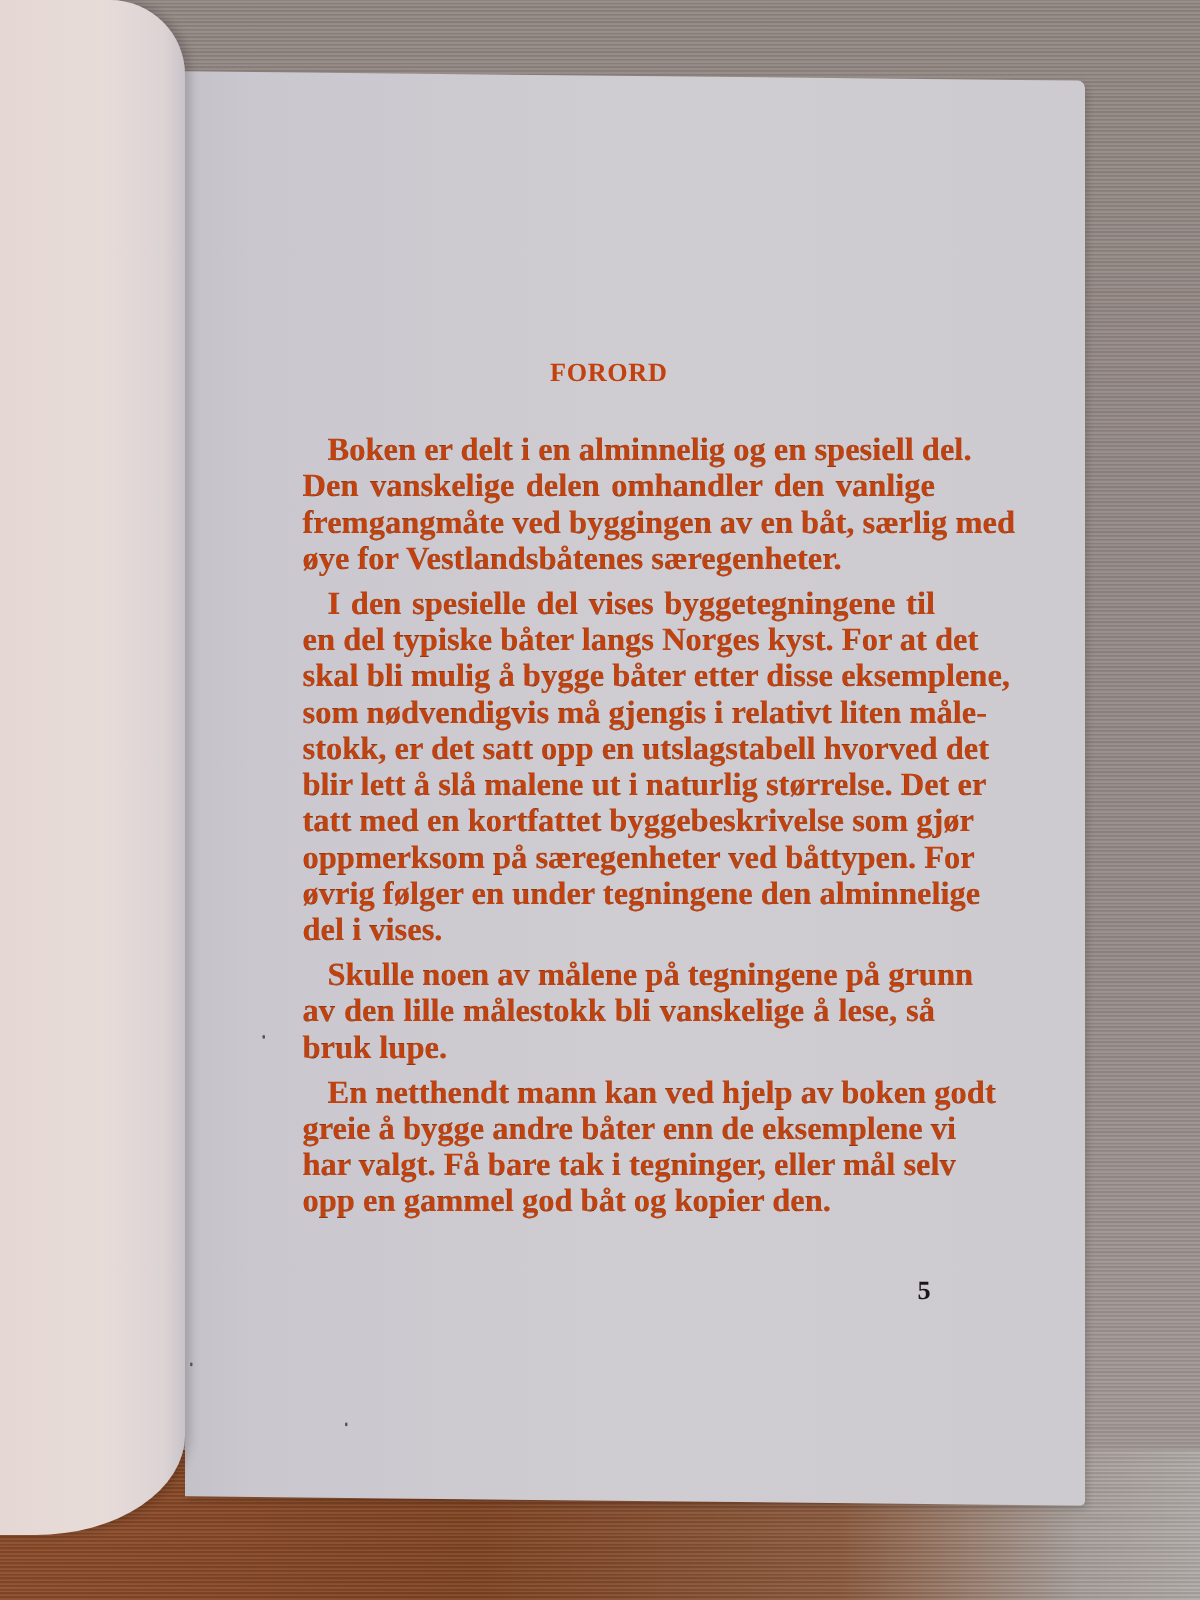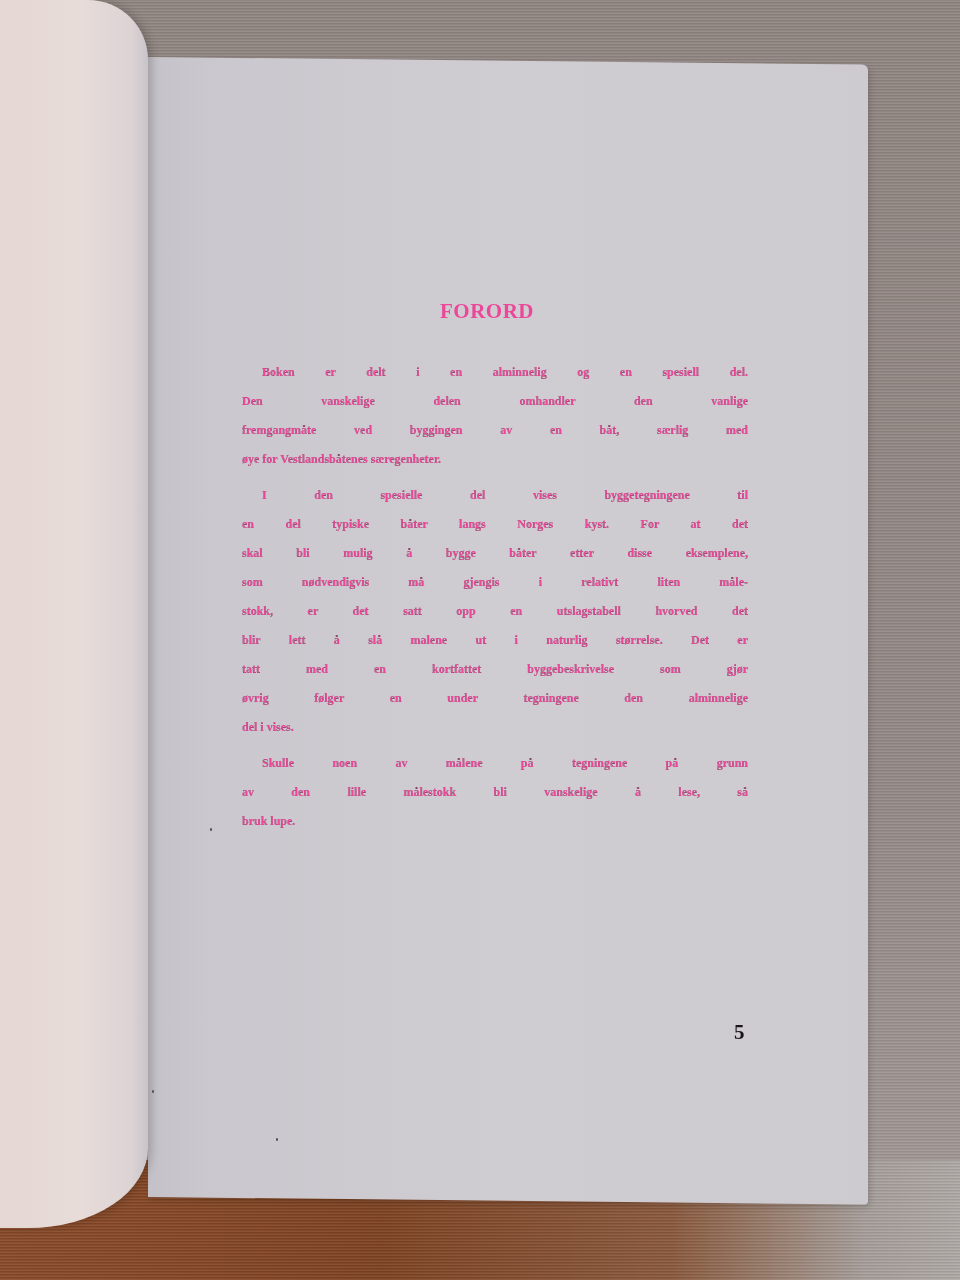--- a/index.html
+++ b/index.html
@@ -48,35 +48,35 @@
       border-top-right-radius: 6px;
       border-bottom-right-radius: 4px;
       transform: skewY(0.6deg);
       transform-origin: left top;
       z-index: 1;
       box-shadow: 2px 3px 6px rgba(0,0,0,0.15);
     }
     .page-content {
       position: absolute;
       left: 222px;
-      top: 293px;
+      top: 280px;
       width: 526px;
       z-index: 3;
-      color: #ec4899;
+      color: #c2410c;
     }
     .chapter-title {
       text-align: center;
       font-weight: bold;
       font-size: 21px;
       letter-spacing: 0.5px;
       margin: 6px 0 34px 0;
       padding-left: 4px;
     }
     .paragraph {
-      font-size: 12px;
+      font-size: 26px;
       line-height: 29px;
       text-align: justify;
       text-indent: 20px;
       margin: 0 0 7px 0;
       font-weight: bold;
       -webkit-text-stroke: 0.1px #1a1618;
     }
     .paragraph .ln {
       display: block;
       text-align: justify;
@@ -125,29 +125,36 @@
   </div>
 
   <div class="paragraph">
     <span class="ln first">I den spesielle del vises byggetegningene til</span>
     <span class="ln">en del typiske båter langs Norges kyst. For at det</span>
     <span class="ln">skal bli mulig å bygge båter etter disse eksemplene,</span>
     <span class="ln">som nødvendigvis må gjengis i relativt liten måle-</span>
     <span class="ln">stokk, er det satt opp en utslagstabell hvorved det</span>
     <span class="ln">blir lett å slå malene ut i naturlig størrelse. Det er</span>
     <span class="ln">tatt med en kortfattet byggebeskrivelse som gjør</span>
+    <span class="ln">oppmerksom på særegenheter ved båttypen. For</span>
     <span class="ln">øvrig følger en under tegningene den alminnelige</span>
     <span class="ln last">del i vises.</span>
   </div>
 
   <div class="paragraph">
     <span class="ln first">Skulle noen av målene på tegningene på grunn</span>
     <span class="ln">av den lille målestokk bli vanskelige å lese, så</span>
     <span class="ln last">bruk lupe.</span>
   </div>
 
+  <div class="paragraph">
+    <span class="ln first">En netthendt mann kan ved hjelp av boken godt</span>
+    <span class="ln">greie å bygge andre båter enn de eksemplene vi</span>
+    <span class="ln">har valgt. Få bare tak i tegninger, eller mål selv</span>
+    <span class="ln last">opp en gammel god båt og kopier den.</span>
+  </div>
 </div>
 
 <div class="page-number">5</div>
 
 <div class="speck" style="left:152px; top:1090px;"></div>
 <div class="speck" style="left:276px; top:1138px;"></div>
 <div class="speck" style="left:210px; top:828px;"></div>
 
 </body></html>

